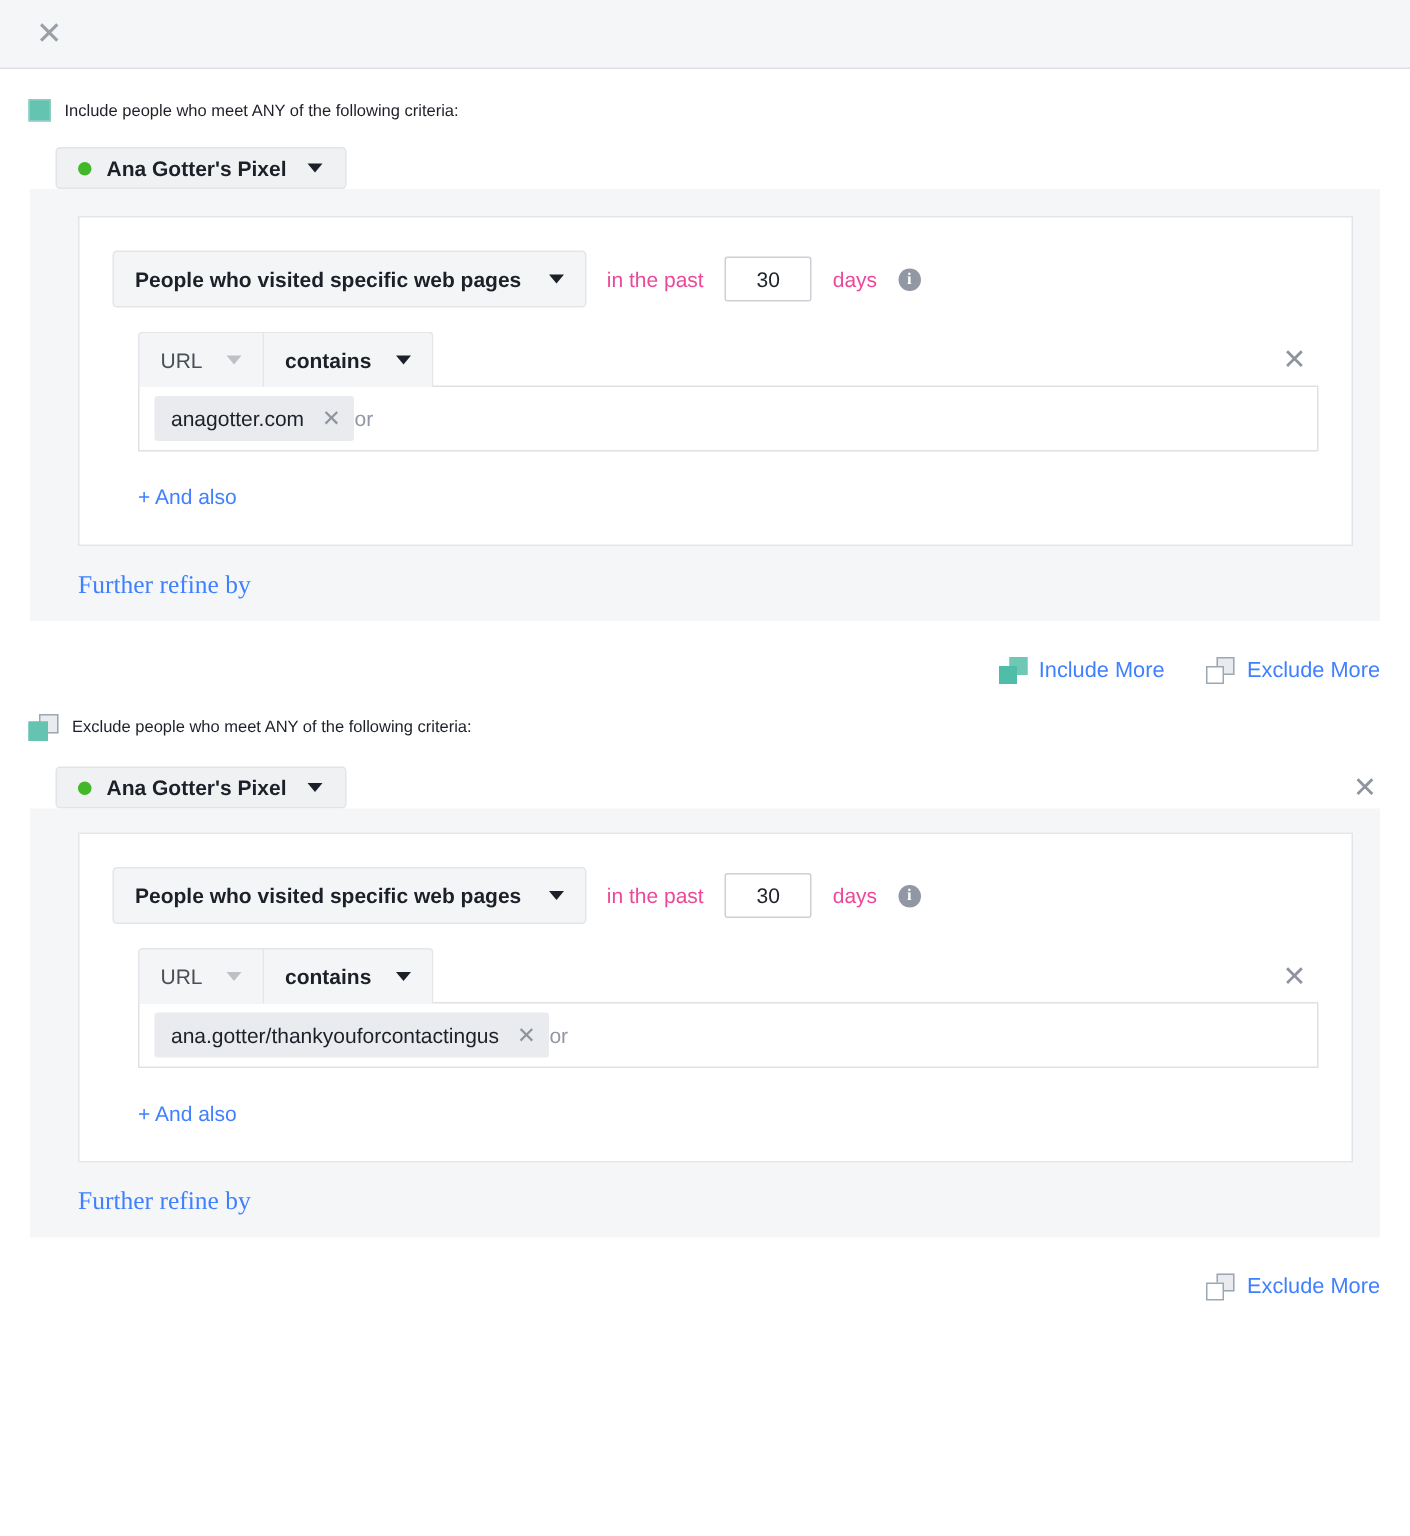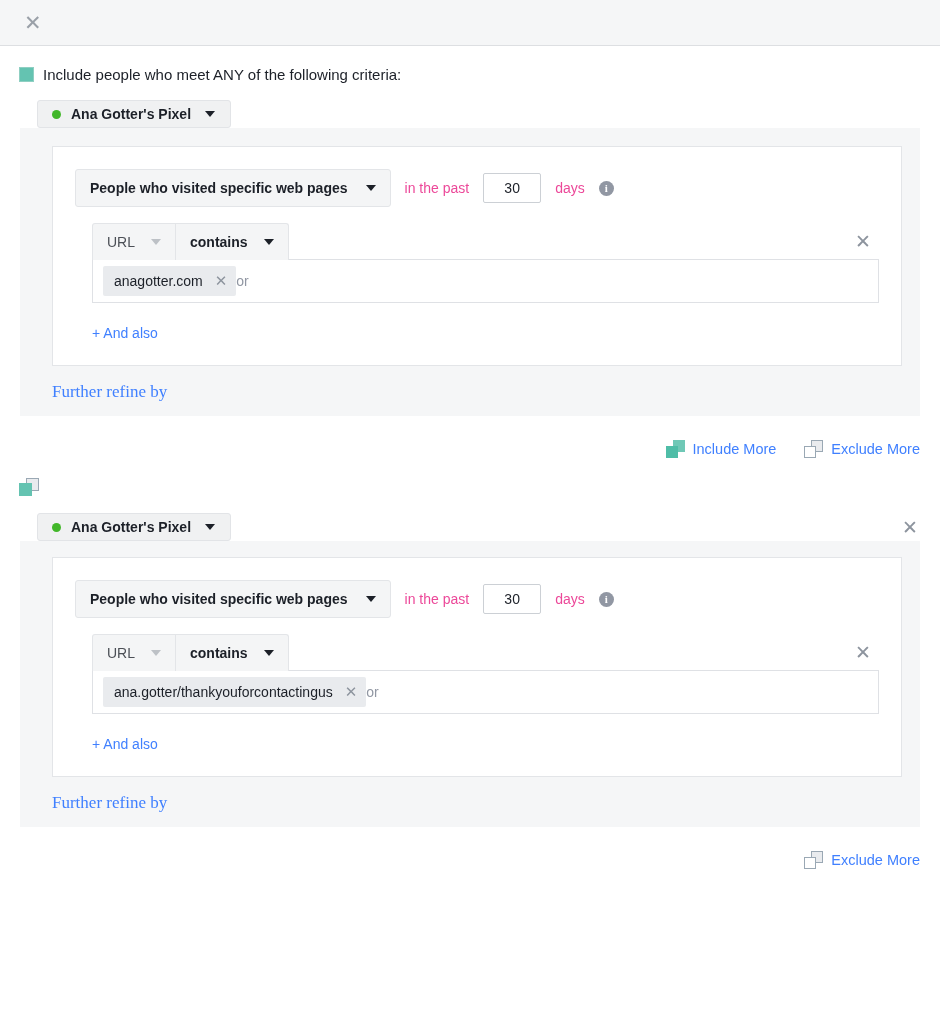--- a/index.html
+++ b/index.html
@@ -41,21 +41,21 @@
   }
 
   
   .section-head {
     display: flex;
     align-items: center;
     gap: 9px;
     padding-left: 19px;
   }
   .section-head-label {
-    font-size: 15px;
+    font-size: 11px;
     color: #1c2028;
   }
 
   
   .icon-include-sq {
     width: 15px; height: 15px;
     background: #64c3b1;
     border: 1px solid #8fcfc2;
     display: inline-block;
     flex: none;
@@ -397,20 +397,21 @@
   </div>
 </div>
 
 <div style="height:20px"></div>
 
 <div class="section-head">
   <span class="icon-exclude-sq">
     <span class="sq-back"></span>
       <span class="sq-front"></span>
   </span>
+  <span class="section-head-label">Exclude people who meet ANY of the following criteria:</span>
 </div>
 
 <div style="height:17px"></div>
 
 <div class="pixel-row">
   <div class="pixel-select">
     <span class="dot-green"></span>
     <span class="pixel-name">Ana Gotter's Pixel</span>
     <span class="caret"></span>
   </div>

